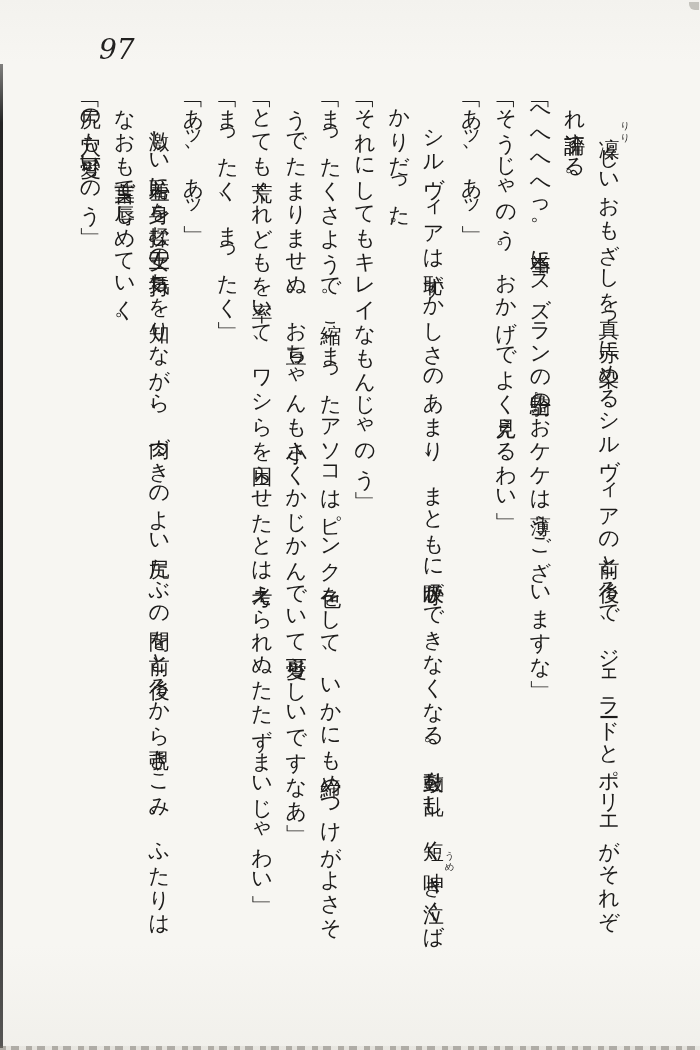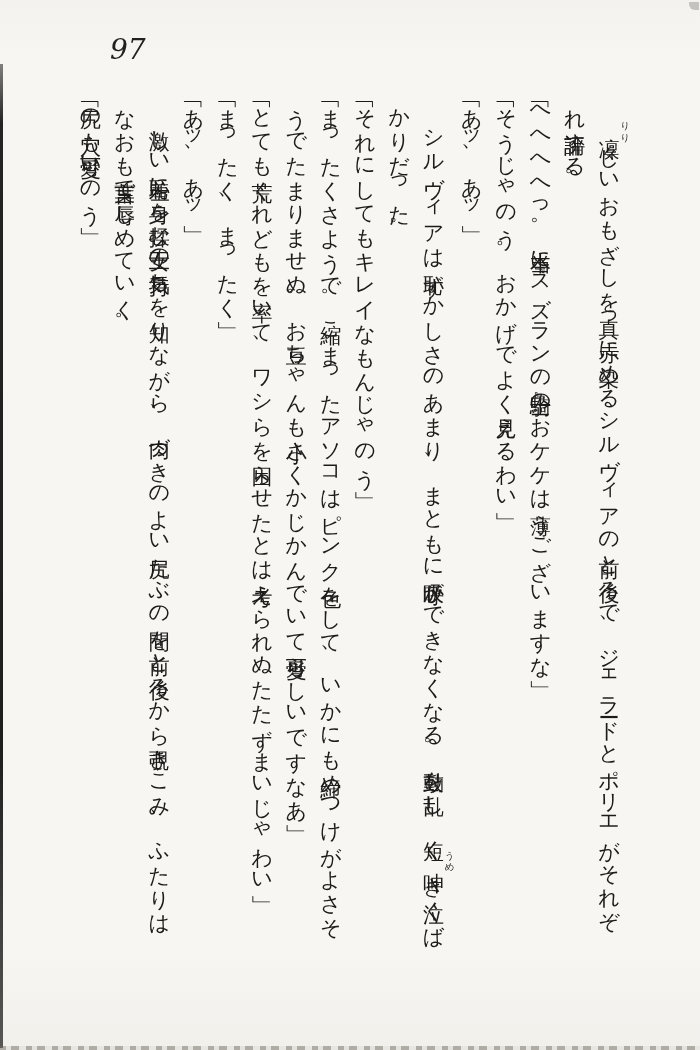--- a/index.html
+++ b/index.html
@@ -30,21 +30,21 @@
   }
   .corner-mark {
     position: absolute;
     right: 1px; top: 2px;
     width: 10px; height: 8px;
     background: rgba(150,147,140,0.5);
     border-radius: 0 0 0 6px;
   }
   .page-number {
     position: absolute;
-    left: 110px; top: 33px;
+    left: 99px; top: 33px;
     font-family: "DejaVu Serif", serif;
     font-style: italic;
     font-size: 28px;
     color: #222120;
   }
   .text-body {
     position: absolute;
     top: 94px; right: 70px;
     height: 842px;
     writing-mode: vertical-rl;

